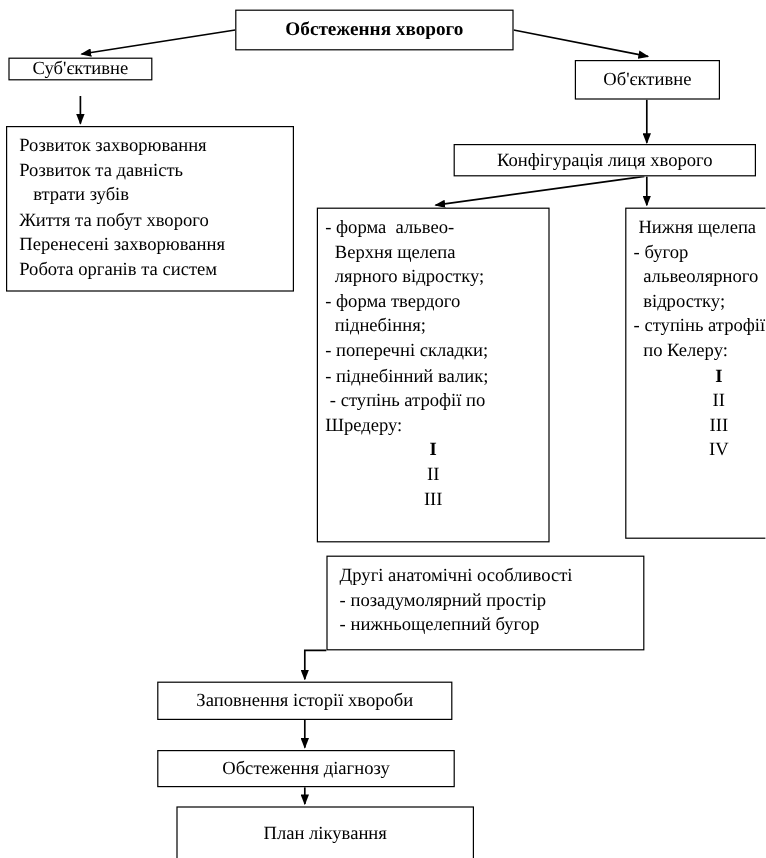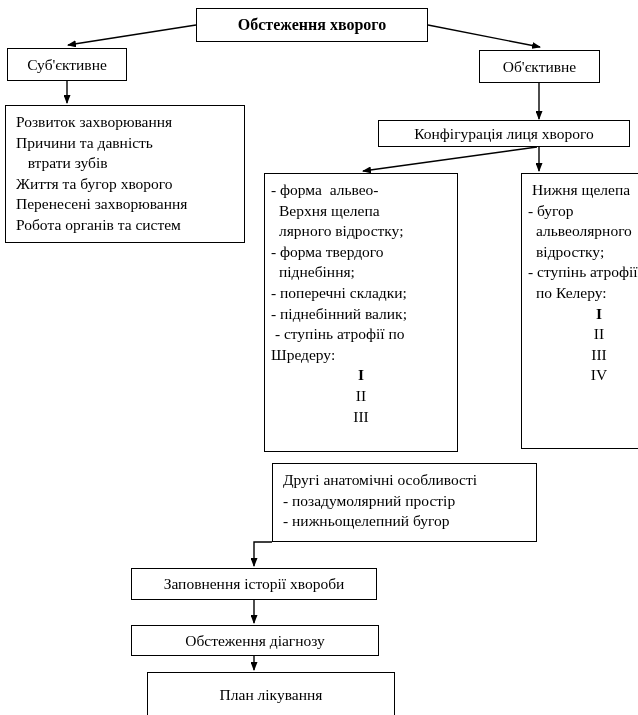--- a/index.html
+++ b/index.html
@@ -89,33 +89,33 @@
 
     <line x1="254" y1="600" x2="254" y2="623" stroke="#000000" stroke-width="1.4" marker-end="url(#arrowhead)"></line>
 
     <line x1="254" y1="656" x2="254" y2="670" stroke="#000000" stroke-width="1.4" marker-end="url(#arrowhead)"></line>
   </svg>
 
   <div class="box centered titlebox" style="left:196px; top:8px; width:232px; height:34px;">
     <span>Обстеження хворого</span>
   </div>
 
-  <div class="box centered" style="left:7px; top:48px; width:120px; height:33px;">
+  <div class="box centered" style="left:7px; top:48px; width:120px; height:19px;">
     <span>Суб'єктивне</span>
   </div>
 
   <div class="box centered" style="left:479px; top:50px; width:121px; height:33px;">
     <span>Об'єктивне</span>
   </div>
 
   <div class="box listbox" style="left:5px; top:105px; width:240px; height:138px;">
     <span class="ln pad-l10">Розвиток захворювання</span>
-    <span class="ln pad-l10">Причини та давність</span>
+    <span class="ln pad-l10">Розвиток та давність</span>
     <span class="ln pad-l10">   втрати зубів</span>
-    <span class="ln pad-l10">Життя та бугор хворого</span>
+    <span class="ln pad-l10">Життя та побут хворого</span>
     <span class="ln pad-l10">Перенесені захворювання</span>
     <span class="ln pad-l10">Робота органів та систем</span>
   </div>
 
   <div class="box centered" style="left:378px; top:120px; width:252px; height:27px;">
     <span>Конфігурація лиця хворого</span>
   </div>
 
   <div class="box listbox" style="left:264px; top:173px; width:194px; height:279px;">
     <span class="ln pad-l6">- форма  альвео-</span>

